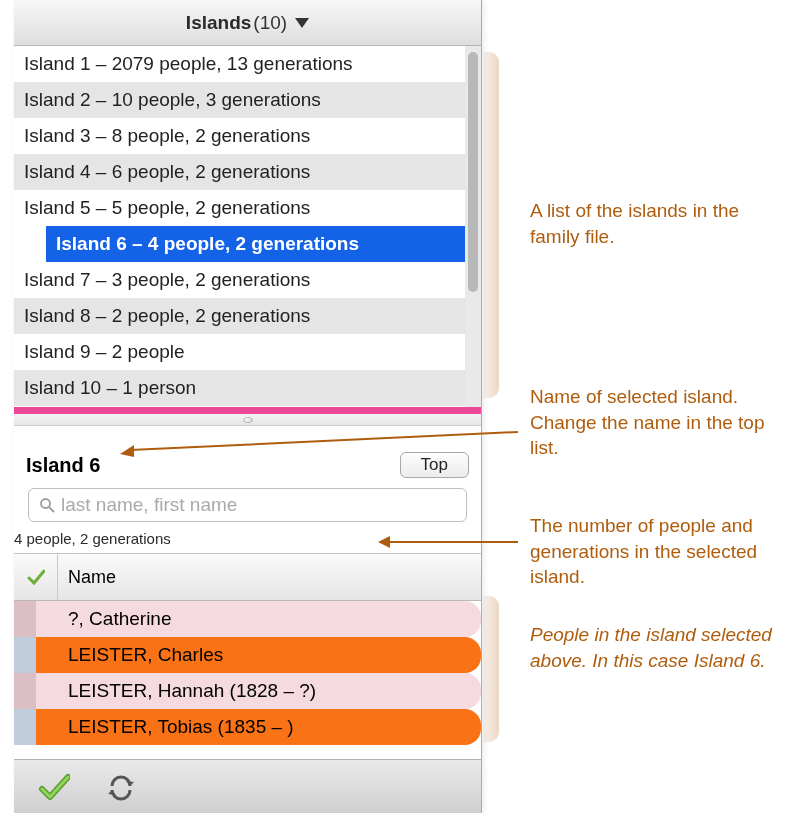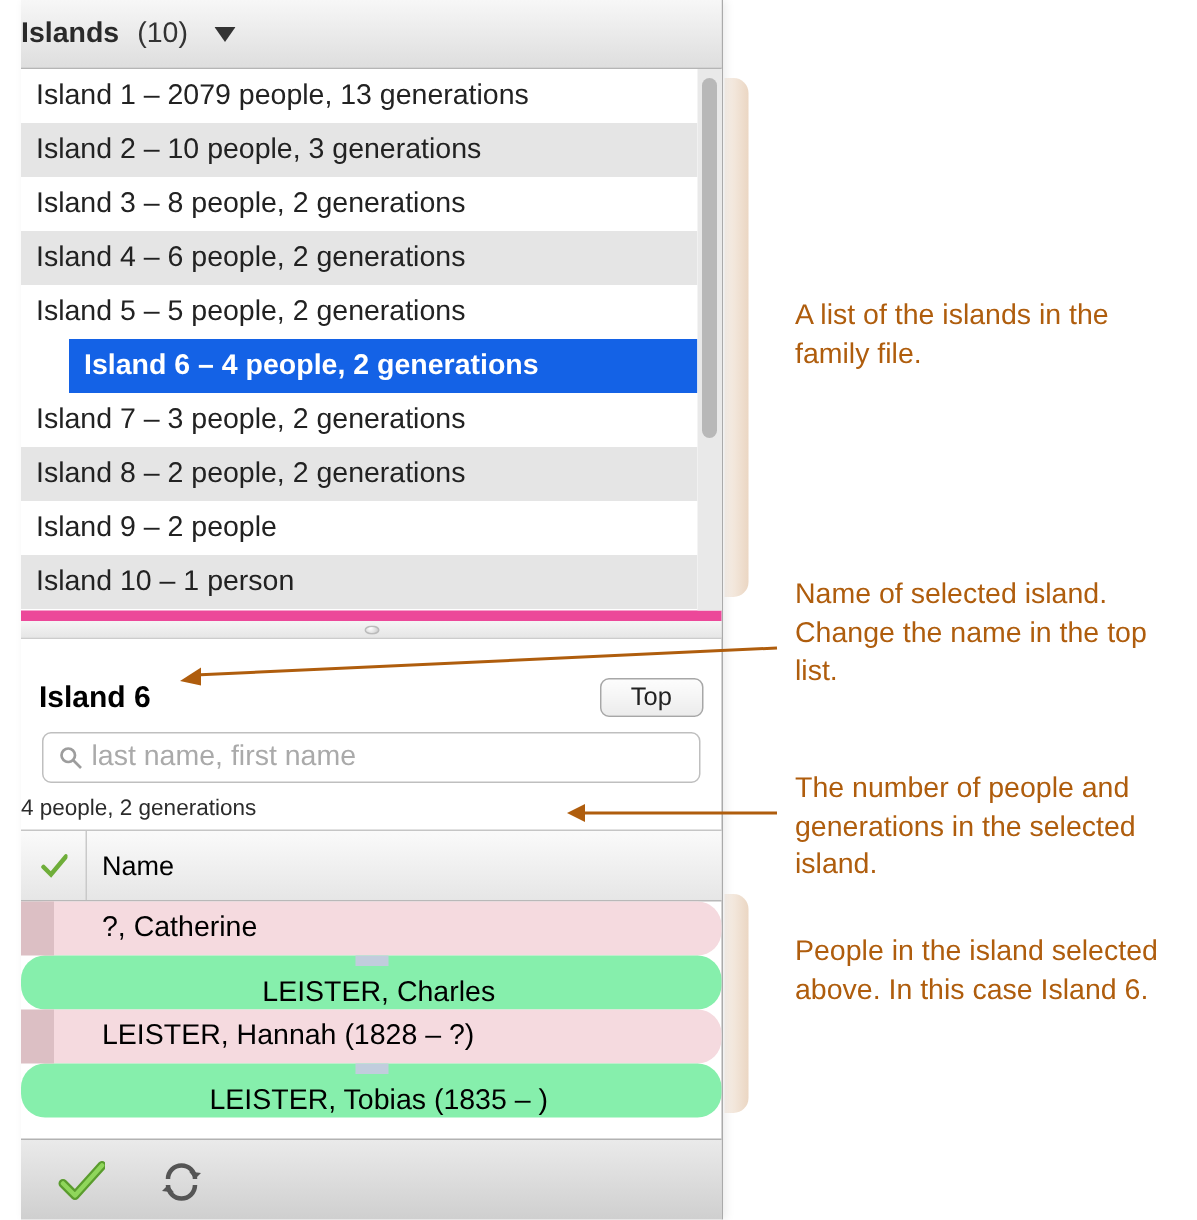--- a/index.html
+++ b/index.html
@@ -23,24 +23,25 @@
     box-shadow: 2px 0 6px rgba(0,0,0,0.08);
   }
 
   
   .hdr {
     height: 46px;
     background: linear-gradient(#f7f7f7,#dedede);
     border-bottom: 1px solid #b5b5b5;
     display: flex;
     align-items: center;
+    justify-content: center;
     font-size: 19px;
     color: #2a2a2a;
     font-weight: 600;
-    gap: 12px;
+    gap: 2px;
   }
   .hdr .count { font-weight: 400; color: #333; }
   .hdr svg { margin-left: 6px; }
 
   
   .list-wrap {
     position: relative;
     height: 368px;
     display: flex;
     border-bottom: 7px solid #ec4899;
@@ -150,21 +151,21 @@
     height: 36px;
     align-items: center;
     font-size: 19px;
     border-radius: 16px;
   }
   .prow .gcell { width:22px; height:100%; }
   .prow .gcell.g1 { background:#d4d4d4; }
   .prow .pname { padding-left: 10px; }
   .prow.pink { background:#f5dadf; }
   .prow.pink .g1 { background:#dcbfc4; }
-  .prow.blue { background:#86efac;flex-direction:column; }
+  .prow.blue { background:#f97316; }
   .prow.blue .g1 { background:#c1cddd; }
   .prow .g2 { width:22px; }
 
   
   .toolbar {
     margin-top: auto;
     height: 54px;
     background: linear-gradient(#eaeaea,#cfcfcf);
     border-top: 1px solid #b2b2b2;
     display:flex;
@@ -293,13 +294,13 @@
   <polygon points="0,30 14,21 14,33" fill="#af5d0d"></polygon>
 </svg>
 
 <div class="anno" style="left:530px; top:513px; width:260px;">The number of people and generations in the selected island.</div>
 <svg class="arrow" style="left:378px; top:532px;" width="140" height="20">
   <line x1="140" y1="10" x2="10" y2="10" stroke="#af5d0d" stroke-width="2"></line>
   <polygon points="0,10 12,4 12,16" fill="#af5d0d"></polygon>
 </svg>
 
 <div class="bracket" style="left:483px; top:596px; width:16px; height:146px;"></div>
-<div class="anno" style="left:530px; top:622px; width:250px;">People in the island selected above. In this case Island 6.</div>
+<div class="anno" style="left:530px; top:622px; width:250px;font-style:italic;">People in the island selected above. In this case Island 6.</div>
 
 </body></html>

